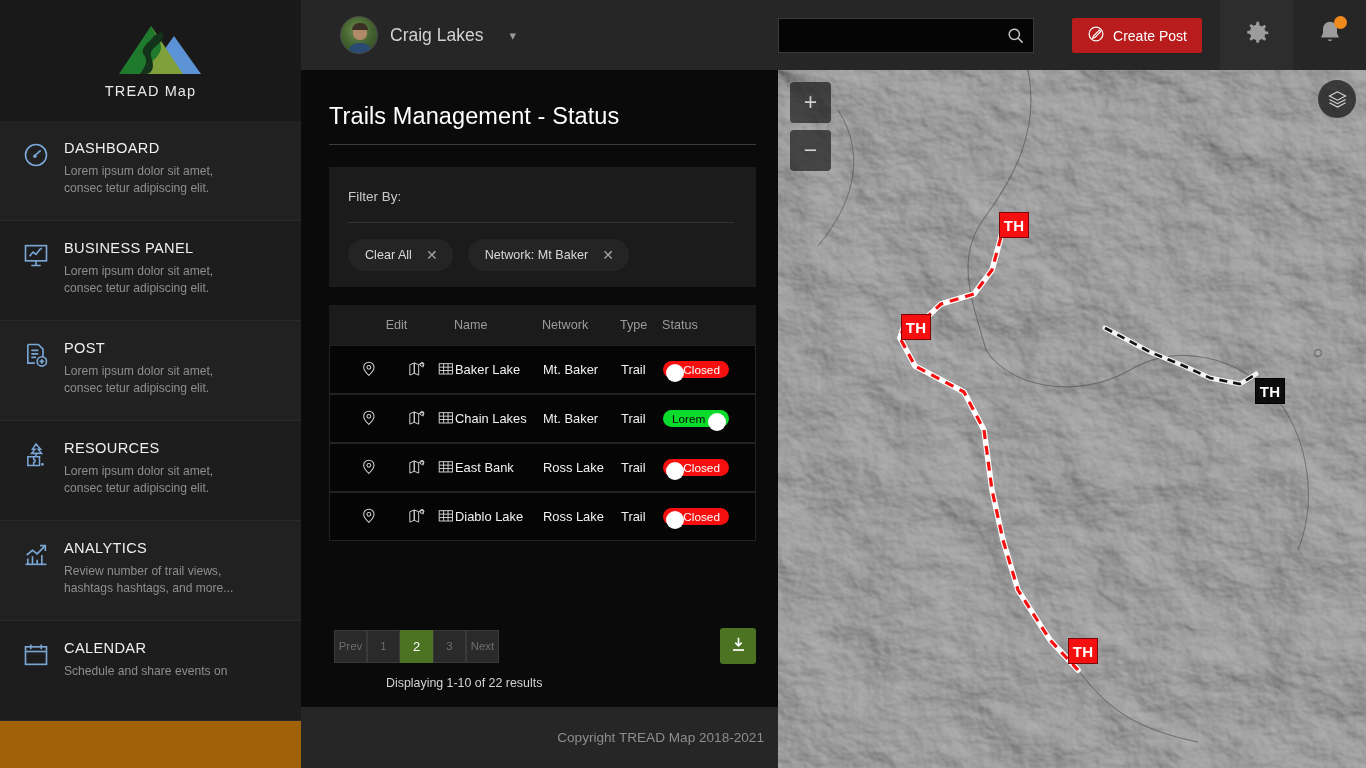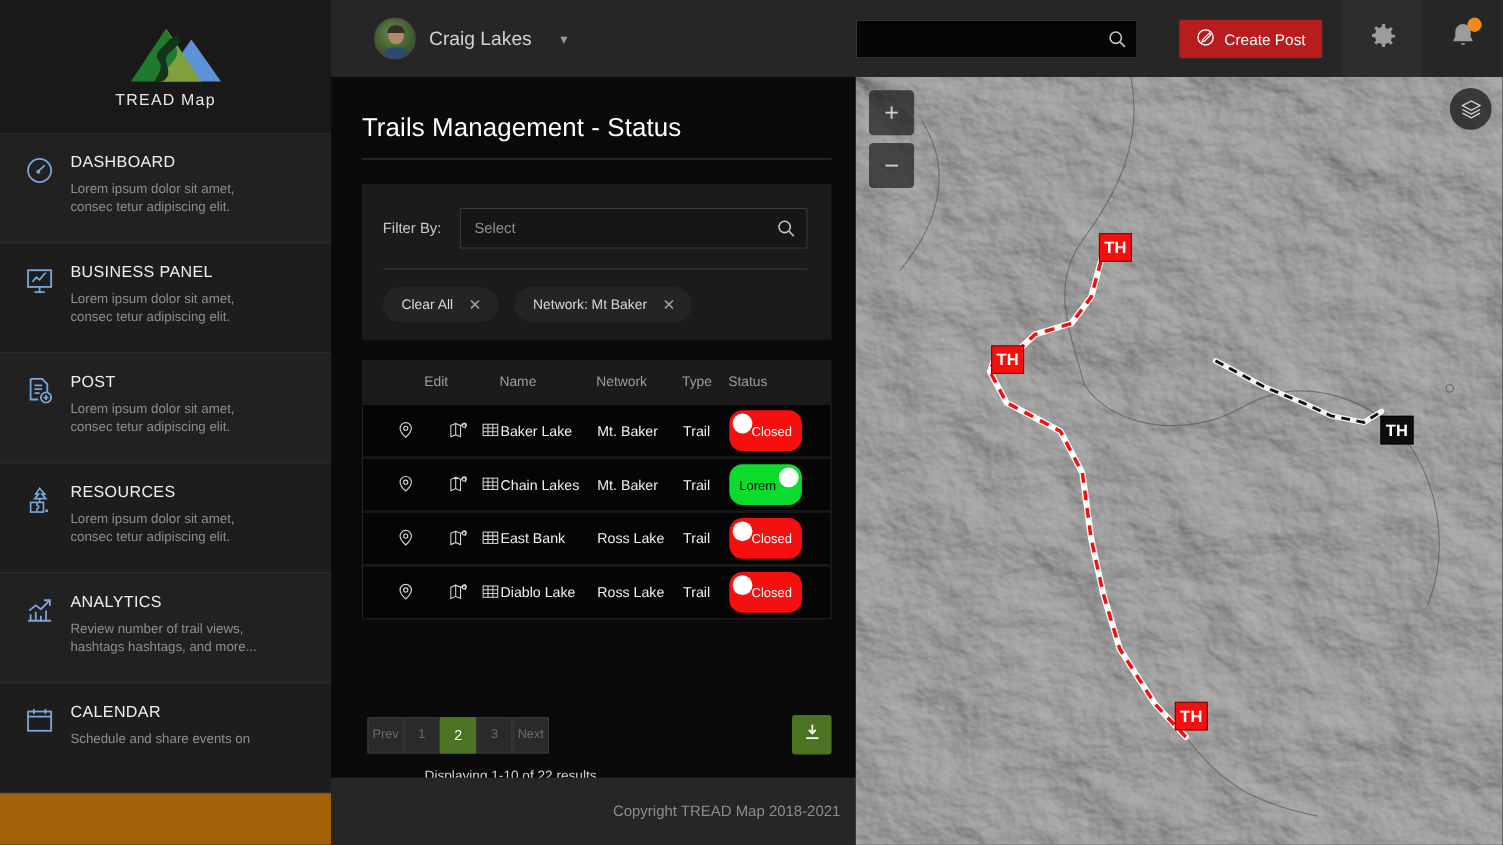--- a/index.html
+++ b/index.html
@@ -208,21 +208,21 @@
     width: 115px; display: flex; align-items: center; gap: 8px;
   }
   .pin-ico { width: 19px; height: 19px; color: #d5d5d5; margin-left: 20px; }
   .map-ico { width: 19px; height: 19px; color: #d5d5d5; margin-left: 22px; }
   .grid-ico { width: 19px; height: 19px; color: #d5d5d5; margin-left: 4px; }
   .cell-name { width: 88px; color: #f2f2f2; font-size: 12.9px; }
   .cell-net  { width: 78px; color: #f2f2f2; font-size: 12.9px; }
   .cell-type { width: 42px; color: #f2f2f2; font-size: 12.9px; }
   .cell-status { width: 74px; }
   .pill {
-    width: 66px; height: 37px; border-radius: 12px;
+    width: 66px; height: 17px; border-radius: 12px;
     display: flex; align-items: center;
     position: relative; cursor: pointer;
   }
   .pill.closed { background: #f50f0f; justify-content: flex-end; padding-right: 9px; }
   .pill.open   { background: #0bdb2b; justify-content: flex-start; padding-left: 9px; }
   .pill-knob {
     position: absolute; width: 18px; height: 18px;
     border-radius: 50%; background: #ffffff; top: 2.5px;
   }
   .pill.closed .pill-knob { left: 3px; }
@@ -455,29 +455,20 @@
     </div>
   </header>
 
   <section class="panel">
     <h1 class="panel-title">Trails Management - Status</h1>
     <div class="title-rule"></div>
 
     <div class="filter-card">
       <div class="filter-row">
         <span class="filter-label">Filter By:</span>
-        <span class="filter-input-wrap">
-          <input class="filter-input" value="" placeholder="Select" style="">
-          <span class="filter-srch">
-            <svg viewBox="0 0 24 24" fill="none" stroke="currentColor" stroke-width="1.8">
-              <circle cx="10.5" cy="10.5" r="6.5"></circle>
-                <path d="M15.5 15.5L21 21"></path>
-            </svg>
-          </span>
-        </span>
       </div>
       <div class="chip-rule"></div>
       <div class="chips">
         <div class="chip">
           <span class="chip-label">Clear All</span>
           <span class="chip-x">✕</span>
         </div>
         <div class="chip">
           <span class="chip-label">Network: Mt Baker</span>
           <span class="chip-x">✕</span>

